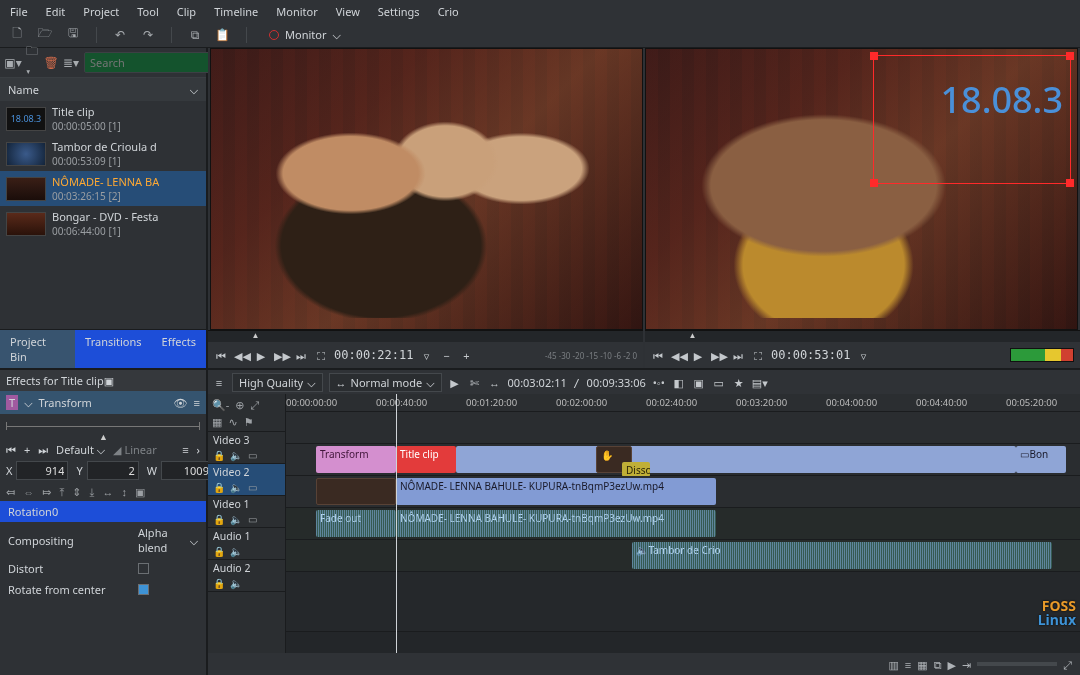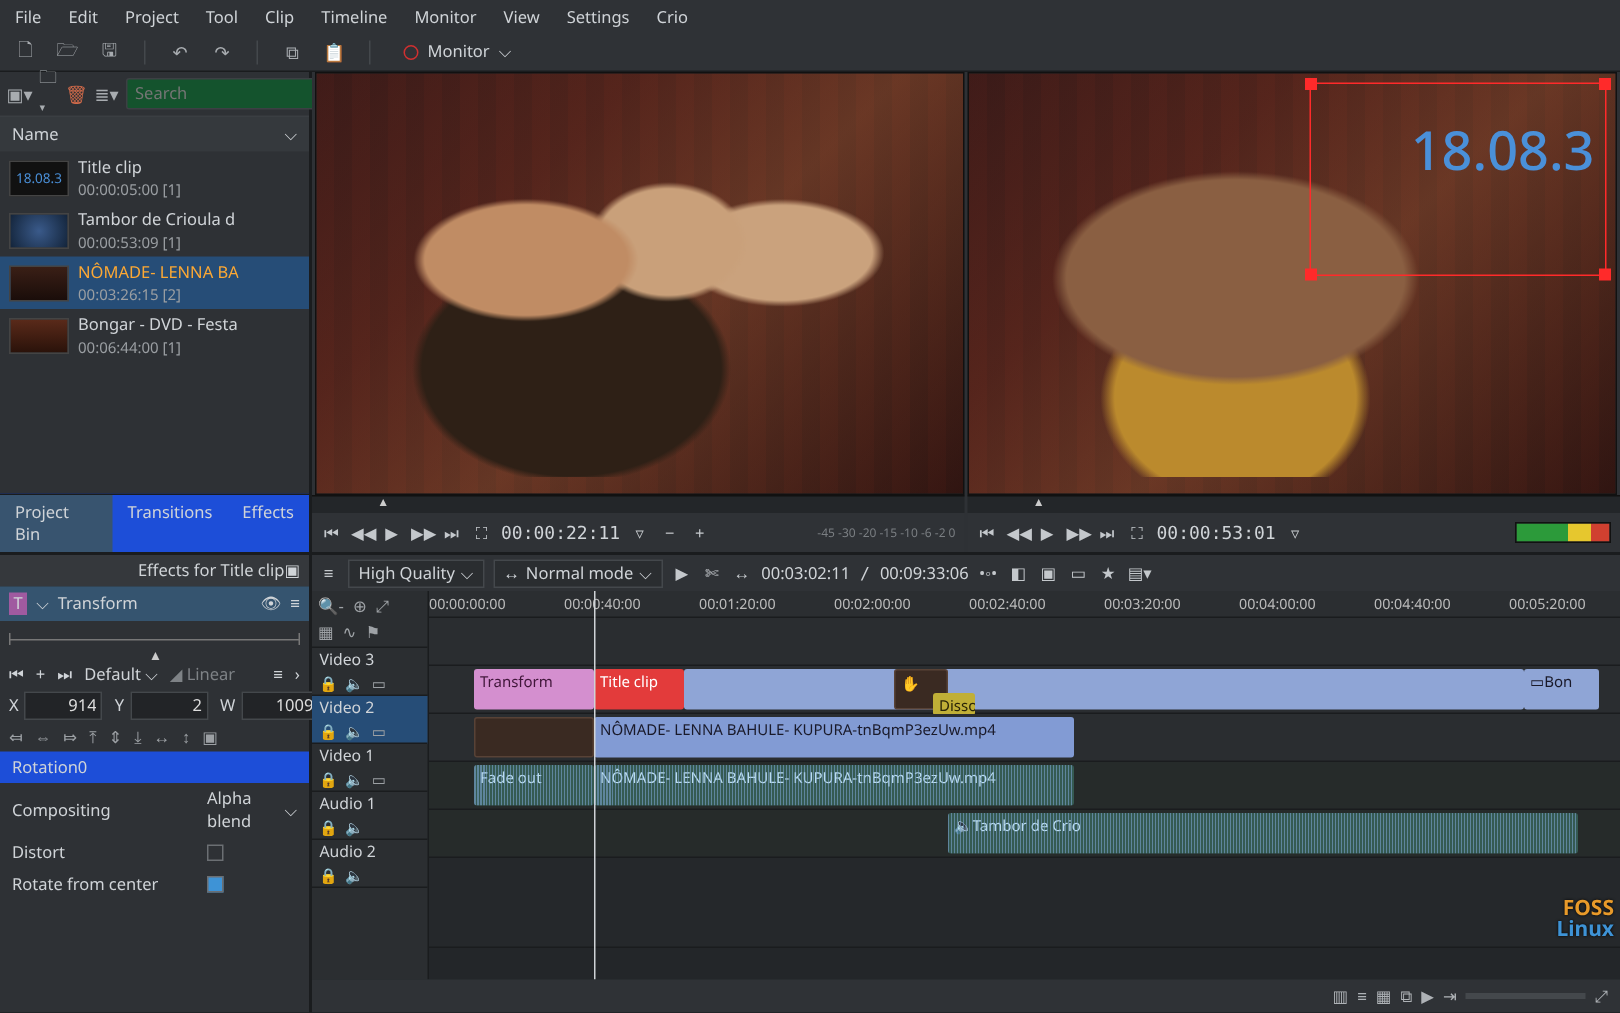--- a/index.html
+++ b/index.html
@@ -60,21 +60,21 @@
 .mon-scrub { height: 12px; background: #232629; border-top:1px solid #111; position:relative; }
 .mon-scrub::after{content:"▲";position:absolute;left:10%;top:-2px;font-size:8px;color:#ccc;}
 .mon-ctrl { height: 26px; background: #2f3236; display: flex; align-items: center; gap: 6px; padding: 0 6px; font-size: 11px; }
 .mon-ctrl .sp { flex:1 }
 .mon-ctrl .tc { font-family: monospace; font-size: 12px; }
 .mon-ctrl .ico { width:14px; text-align:center; color:#c4c8cc; }
 .audiometer { width:64px; height:14px; background:linear-gradient(90deg,#2c9a3a 0 55%,#e6c72e 55% 80%,#d04030 80% 100%); display:inline-block; border:1px solid #111; }
 
 
 .fx-panel { background: #2e3135; display:flex; flex-direction:column; font-size:11px; }
-.fx-title { display:flex; justify-content:flex-end; padding:3px 6px; background:#35383c; }
+.fx-title { display:flex; justify-content:flex-start; padding:3px 6px; background:#35383c; }
 .fx-row { display:flex; align-items:center; padding:2px 6px; gap:6px; }
 .fx-row.head { background:#35546f; padding:4px 6px; }
 .fx-slider { height:22px; position:relative; margin:2px 6px; }
 .fx-slider .track{position:absolute;left:0;right:0;top:10px;height:1px;background:#777;}
 .fx-slider .tick{position:absolute;top:6px;width:1px;height:8px;background:#777;}
 .fx-slider .tick.l{left:0}.fx-slider .tick.r{right:0}
 .fx-slider .mark{position:absolute;left:48%;top:14px;color:#ccc;font-size:9px;}
 .fx-ctrls { display:flex; gap:8px; padding:2px 6px; align-items:center; }
 .fx-num { display:flex; align-items:center; gap:4px; }
 .fx-num input { width:52px; background:#222427; border:1px solid #44484c; color:#ddd; text-align:right; padding:1px 3px; font-size:11px; }

